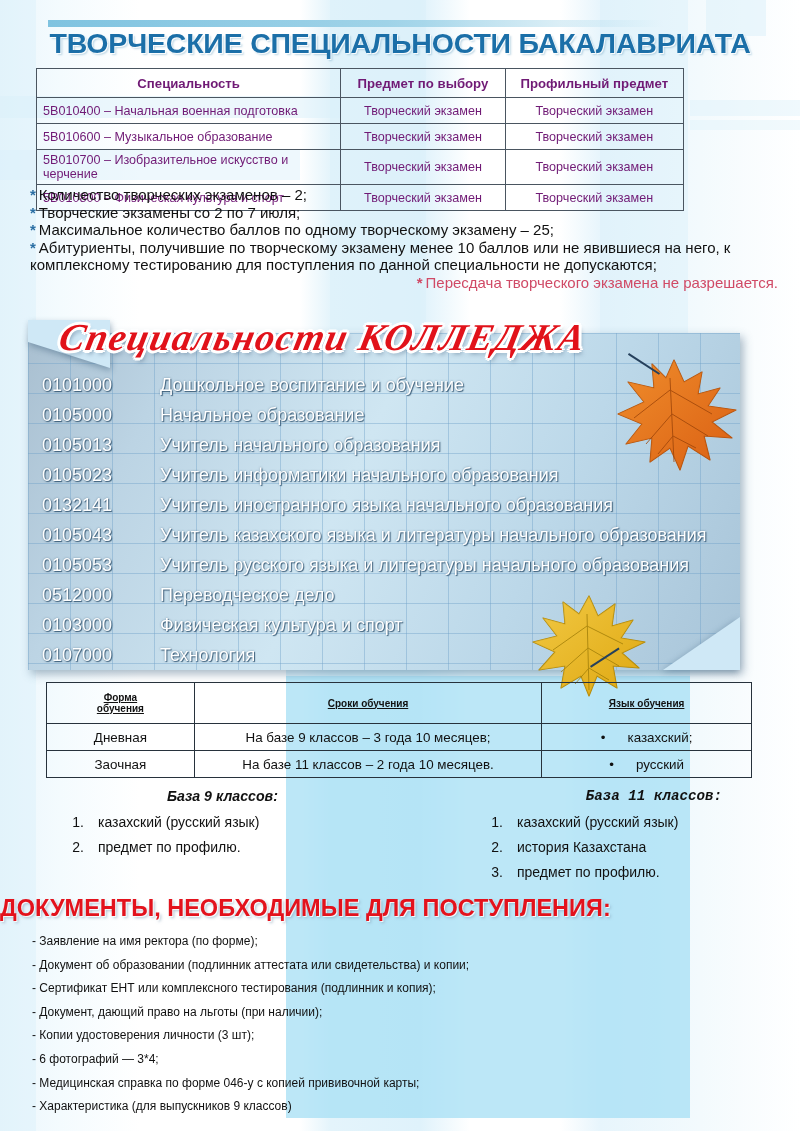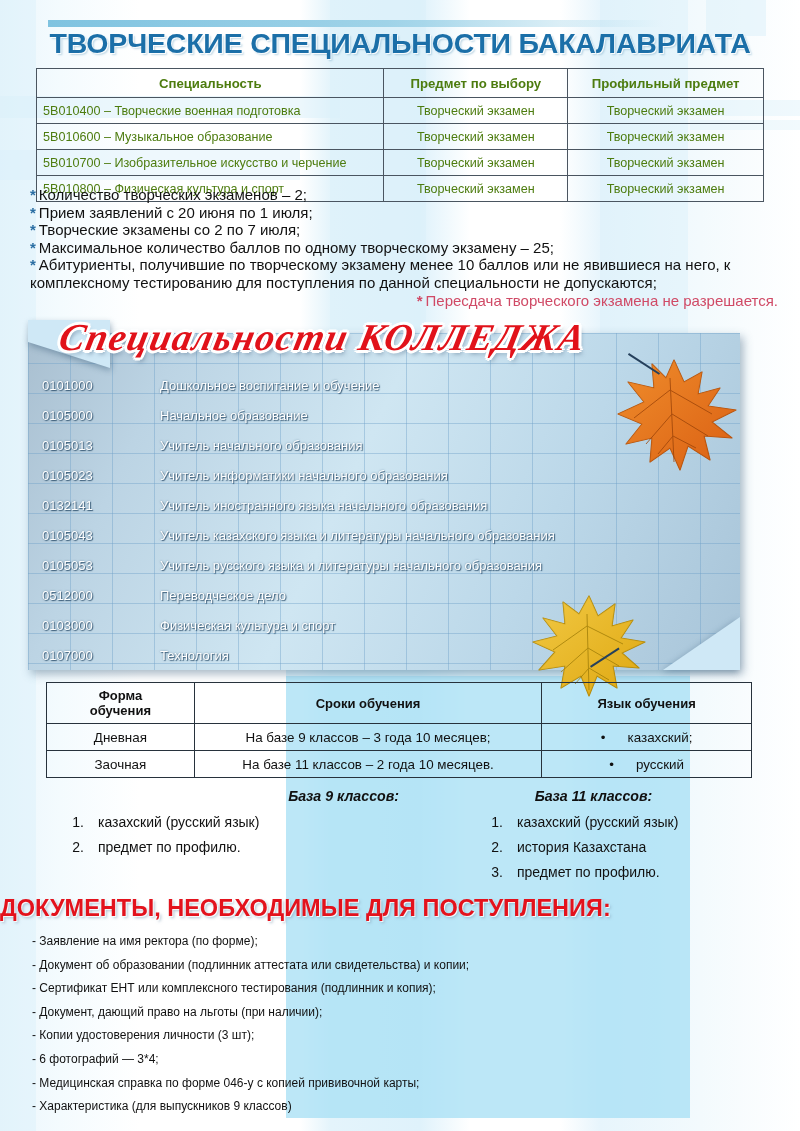--- a/index.html
+++ b/index.html
@@ -86,24 +86,24 @@
     color: #1b6fa8;
     text-shadow: 1px 1px 0 rgba(255,255,255,.9), 2px 2px 2px rgba(120,170,200,.45);
     white-space: nowrap;
   }
 
   
   .tbl1 {
     position: absolute;
     left: 36px;
     top: 68px;
-    width: 728px;
+    width: 648px;
     border-collapse: collapse;
     font-size: 12.6px;
-    color: #4d7c0f;
+    color: #701a75;
   }
   .tbl1 th, .tbl1 td {
     border: 1px solid #4a5560;
     padding: 3px 6px;
     height: 19px;
     background: transparent;
   }
   .tbl1 th {
     text-align: center;
     font-weight: bold;
@@ -191,21 +191,21 @@
   .college-list {
     position: absolute;
     left: 28px;
     top: 370px;
     width: 712px;
   }
   .college-row {
     display: flex;
     align-items: center;
     height: 30px;
-    font-size: 13px;
+    font-size: 18px;
     color: #ffffff;
     text-shadow: 1px 1px 1px rgba(40,75,105,.85), 0 0 2px rgba(40,75,105,.5);
   }
   .college-code {
     width: 132px;
     padding-left: 14px;
     box-sizing: border-box;
   }
   .college-name { flex: 1; }
 
@@ -227,21 +227,22 @@
   }
   .tbl2 th, .tbl2 td {
     border: 1px solid #27323c;
     background: transparent;
     padding: 2px 6px;
   }
   .tbl2 th {
     font-weight: bold;
     text-align: center;
     height: 36px;
-    font-size: 13px;
+    font-size: 10px;
+    text-decoration: underline;
   }
   .tbl2 td { height: 22px; text-align: center; }
   .tbl2 col.f1 { width: 148px; }
   .tbl2 col.f2 { width: 348px; }
   .tbl2 col.f3 { width: 210px; }
   .lang-cell { text-align: left; padding-left: 26px; }
   .lang-bullet { margin-right: 22px; }
 
   
   .bases {
@@ -252,24 +253,24 @@
     display: flex;
     font-size: 14px;
     color: #111;
   }
   .base-col { width: 50%; }
   .base-col.right { padding-left: 66px; box-sizing: border-box; }
   .base-head {
     font-weight: bold;
     font-style: italic;
     font-size: 14.2px;
-    text-align: right;
+    text-align: center;
     margin-bottom: 6px;
   }
-  .base-col.right .base-head { text-align: center; padding-right: 30px;}
+  .base-col.right .base-head { text-align: right; padding-right: 30px; font-family: Liberation Mono, monospace;}
   .base-item {
     display: flex;
     line-height: 25px;
   }
   .base-num { width: 38px; text-align: right; padding-right: 14px; }
 
   
   .docs-title {
     position: absolute;
     left: 0;
@@ -321,21 +322,21 @@
       </colgroup>
     <thead>
       <tr>
         <th>Специальность</th>
         <th>Предмет по выбору</th>
         <th>Профильный предмет</th>
       </tr>
     </thead>
     <tbody>
       <tr>
-        <td class="spec">5В010400 – Творческие военная подготовка</td>
+        <td class="spec">5В010400 – Начальная военная подготовка</td>
         <td class="mid">Творческий экзамен</td>
         <td class="right">Творческий экзамен</td>
       </tr>
       <tr>
         <td class="spec">5В010600 – Музыкальное образование</td>
         <td class="mid">Творческий экзамен</td>
         <td class="right">Творческий экзамен</td>
       </tr>
       <tr>
         <td class="spec">5В010700 – Изобразительное искусство и черчение</td>
@@ -346,23 +347,20 @@
         <td class="spec">5В010800 – Физическая культура и спорт</td>
         <td class="mid">Творческий экзамен</td>
         <td class="right">Творческий экзамен</td>
       </tr>
     </tbody>
   </table>
 
   <div class="notes">
     <div class="note-line">
       <span class="star">*</span><span>Количество творческих экзаменов – 2;</span>
-    </div>
-    <div class="note-line">
-      <span class="star">*</span><span>Прием заявлений с 20 июня по 1 июля;</span>
     </div>
     <div class="note-line">
       <span class="star">*</span><span>Творческие экзамены со 2 по 7 июля;</span>
     </div>
     <div class="note-line">
       <span class="star">*</span><span>Максимальное количество баллов по одному творческому экзамену – 25;</span>
     </div>
     <div class="note-line wrap">
       <span class="star">*</span><span>Абитуриенты, получившие по творческому экзамену менее 10 баллов или не явившиеся на него, к комплексному тестированию для поступления по данной специальности не допускаются;</span>
     </div>

